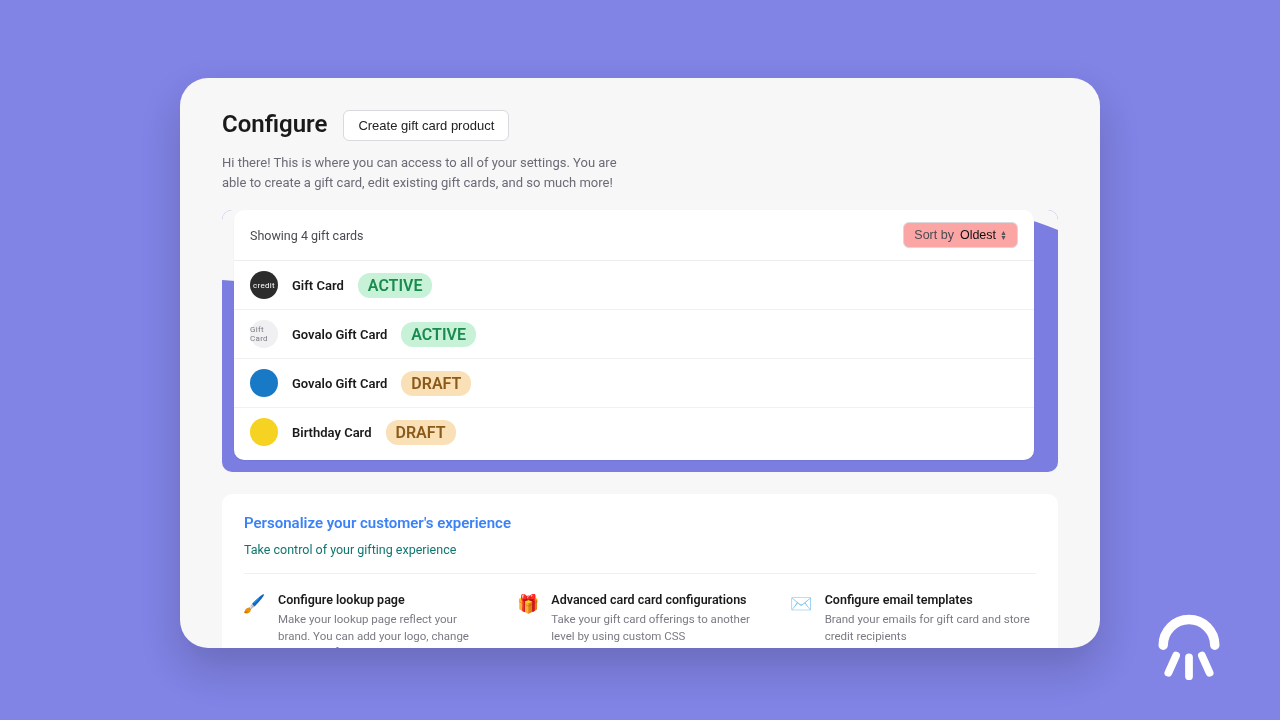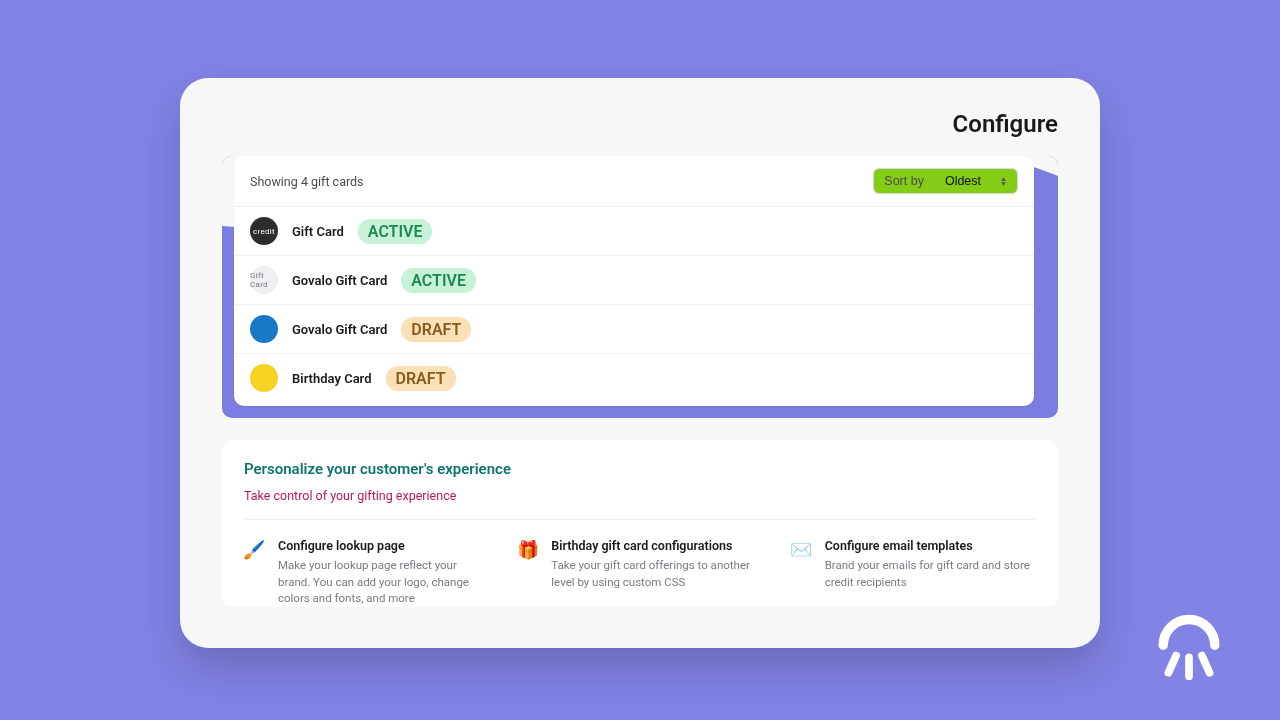--- a/index.html
+++ b/index.html
@@ -20,21 +20,21 @@
     background: #f7f7f8;
     border-radius: 28px;
     box-shadow: 0 20px 40px rgba(0,0,0,0.18);
     overflow: hidden;
   }
   .inner-scroll {
     padding: 32px 42px 0 42px;
   }
   .header-row {
     display: flex;
-    justify-content: flex-end;
+    justify-content: flex-start;
     align-items: flex-start;
     gap: 16px;
   }
   .page-title {
     font-size: 24px;
     font-weight: 600;
     color: #1a1a1a;
   }
   .create-btn {
     background: #fff;
@@ -79,23 +79,23 @@
     padding: 12px 16px;
     border-bottom: 1px solid #ededf0;
   }
   .showing {
     font-size: 12.5px;
     color: #4a4a52;
   }
   .sort-btn {
     display: flex;
     align-items: center;
-    gap: 19px;
+    gap: 4px;
     border: 1px solid #d9d9de;
-    background: #84cc16;
+    background: #fca5a5;
     border-radius: 6px;
     padding: 5px 10px;
     font-size: 12.5px;
     color: #4a4a52;
     cursor: pointer;
   }
   .sort-btn b { color: #111; font-weight: 400; margin-left: 2px;}
   .caret-stack {
     display: flex;
     flex-direction: column;
@@ -140,26 +140,26 @@
 
   .personalize-card {
     margin-top: 22px;
     background: #fff;
     border-radius: 10px;
     padding: 20px 22px 0 22px;
   }
   .p-title {
     font-size: 15px;
     font-weight: 600;
-    color: #0f766e;
+    color: #3b82f6;
   }
   .p-sub {
     margin-top: 10px;
     font-size: 12.5px;
-    color: #be185d;
+    color: #0f766e;
     padding-bottom: 16px;
     border-bottom: 1px solid #f0f0f3;
   }
   .feat-grid {
     display: grid;
     grid-template-columns: repeat(3, 1fr);
     gap: 20px 28px;
     padding-top: 18px;
   }
   .feat {
@@ -199,21 +199,23 @@
   }
 </style>
 </head>
 <body>
 
 <div class="outer-card">
   <div class="inner-scroll">
 
     <div class="header-row">
       <h1 class="page-title">Configure</h1>
+      <button class="create-btn">Create gift card product</button>
     </div>
+    <p class="subtitle">Hi there! This is where you can access to all of your settings. You are able to create a gift card, edit existing gift cards, and so much more!</p>
 
     <div class="wave-panel">
       <svg class="wave-svg" viewBox="0 0 900 150" preserveAspectRatio="none">
         <path d="M0,0 L900,0 L900,60 C700,-20 400,140 0,110 Z" fill="#f7f7f8"></path>
       </svg>
       <div class="list-card">
         <div class="list-head">
           <span class="showing">Showing 4 gift cards</span>
           <button class="sort-btn">
             <span>Sort by </span>
@@ -256,21 +258,21 @@
           <div class="feat">
             <div class="feat-icon">🖌️</div>
             <div>
               <div class="feat-title">Configure lookup page</div>
               <div class="feat-desc">Make your lookup page reflect your brand. You can add your logo, change colors and fonts, and more</div>
             </div>
           </div>
           <div class="feat">
             <div class="feat-icon">🎁</div>
             <div>
-              <div class="feat-title">Birthday gift card configurations</div>
+              <div class="feat-title">Advanced card card configurations</div>
               <div class="feat-desc">Take your gift card offerings to another level by using custom CSS</div>
             </div>
           </div>
           <div class="feat">
             <div class="feat-icon">✉️</div>
             <div>
               <div class="feat-title">Configure email templates</div>
               <div class="feat-desc">Brand your emails for gift card and store credit recipients</div>
             </div>
           </div>

